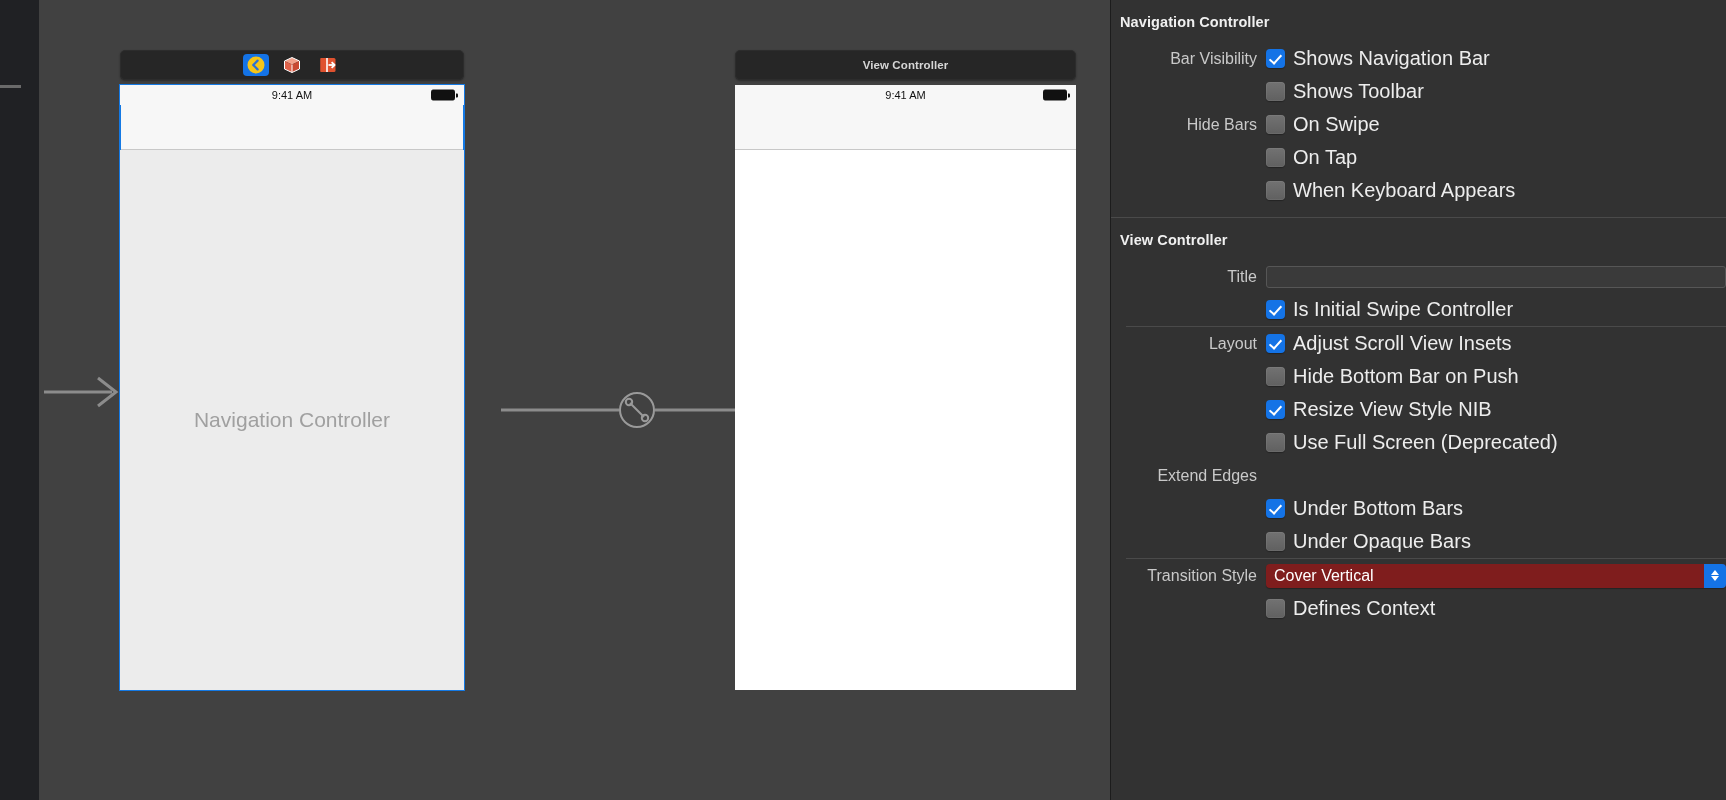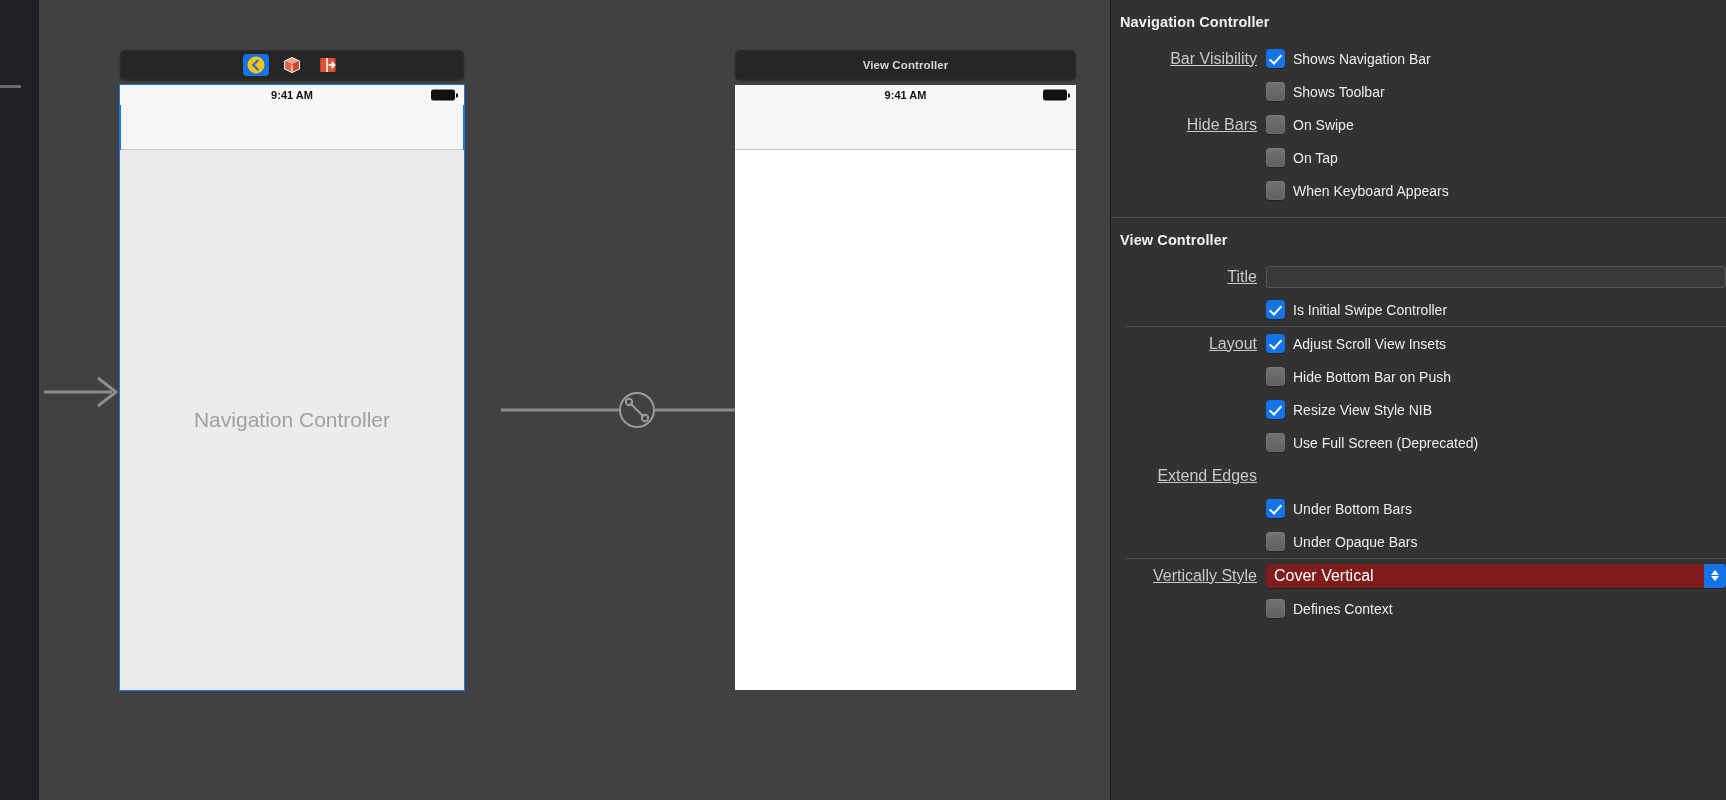--- a/index.html
+++ b/index.html
@@ -62,21 +62,21 @@
     background: #ffffff;
     position: relative;
     overflow: hidden;
   }
   .device.selected { outline: 2px solid #1479e4; outline-offset: -1px; }
 
   .statusbar {
     height: 20px; background: #f7f7f7;
     display: flex; align-items: center; justify-content: center;
     position: relative;
-    font-size: 11px; font-weight: bold; color: #111;
+    font-size: 11px; font-weight: normal; color: #111;
     border-bottom: 0px;
     text-align: center;
   }
   .statusbar .battery {
     position: absolute; right: 9px; top: 50%; transform: translateY(-50%);
     width: 24px; height: 11px;
     border: 1.5px solid #111; border-radius: 2px; background: #111;
   }
   .statusbar .battery:after {
     content: ""; position: absolute; right: -4px; top: 3px;
@@ -122,41 +122,40 @@
     min-height: 33px;
     padding: 0 0 0 0;
   }
   .row .lbl {
     width: 155px; flex: 0 0 155px;
     text-align: right;
     padding-right: 9px;
     font-size: 16px;
     color: #c9c9c9;
     white-space: nowrap;
-    text-decoration: underline;
   }
   .row .ctl { display: flex; align-items: center; flex: 1; min-width: 0; }
 
   .cbox {
     width: 19px; height: 19px; border-radius: 4px;
     flex: 0 0 19px;
     position: relative;
     margin-right: 8px;
     background: linear-gradient(#727272,#606060);
     box-shadow: inset 0 0 0 .5px rgba(255,255,255,.12), 0 1px 1px rgba(0,0,0,.3);
   }
   .cbox.on { background: #1473e6; box-shadow: 0 1px 1px rgba(0,0,0,.3); }
   .cbox.on:after {
     content: "";
     position: absolute; left: 6px; top: 2.5px;
     width: 5px; height: 10px;
     border: solid #fff; border-width: 0 2.2px 2.2px 0;
     transform: rotate(42deg);
   }
-  .cb-text { font-size: 14px; color: #ededed; white-space: nowrap; }
+  .cb-text { font-size: 20px; color: #ededed; white-space: nowrap; }
 
   .textfield {
     height: 22px; flex: 1; min-width: 0;
     background: #3a3a3a;
     border: 1px solid #565656;
     border-radius: 3px;
     margin-right: 0;
   }
 
   .popup {
@@ -396,21 +395,21 @@
           <div class="lbl"></div>
           <div class="ctl">
             <span class="cbox"></span>
             <span class="cb-text">Under Opaque Bars</span>
           </div>
         </div>
 
         <div class="divider inset"></div>
 
         <div class="row">
-          <div class="lbl">Vertically Style</div>
+          <div class="lbl">Transition Style</div>
           <div class="ctl">
             <div class="popup">
               <span class="pv">Cover Vertical</span>
               <span class="stepper">
                 <span class="ar up"></span>
                   <span class="ar dn"></span>
               </span>
             </div>
           </div>
         </div>

